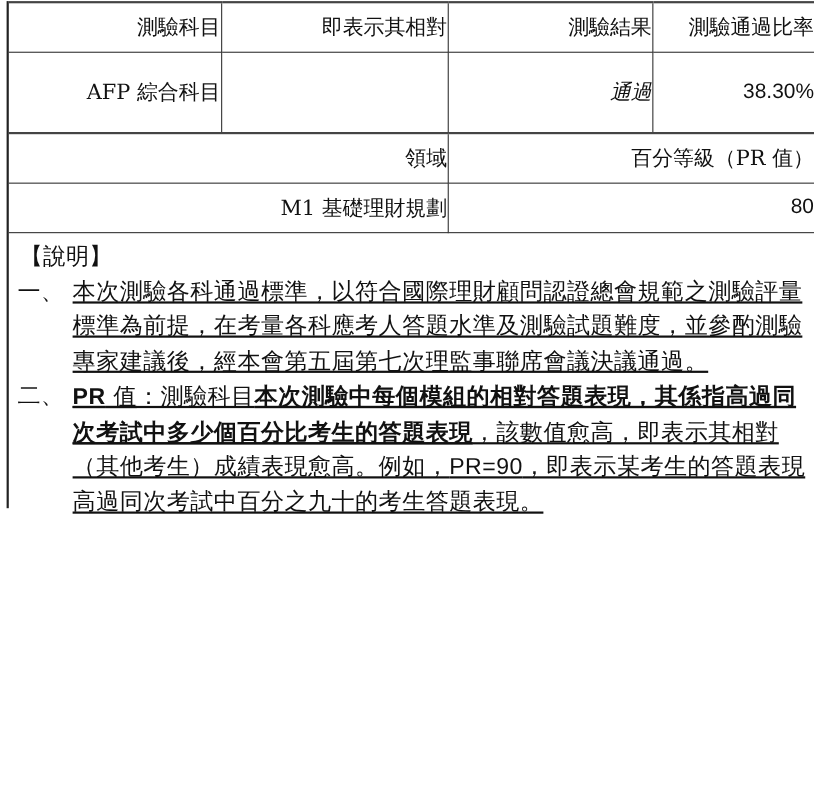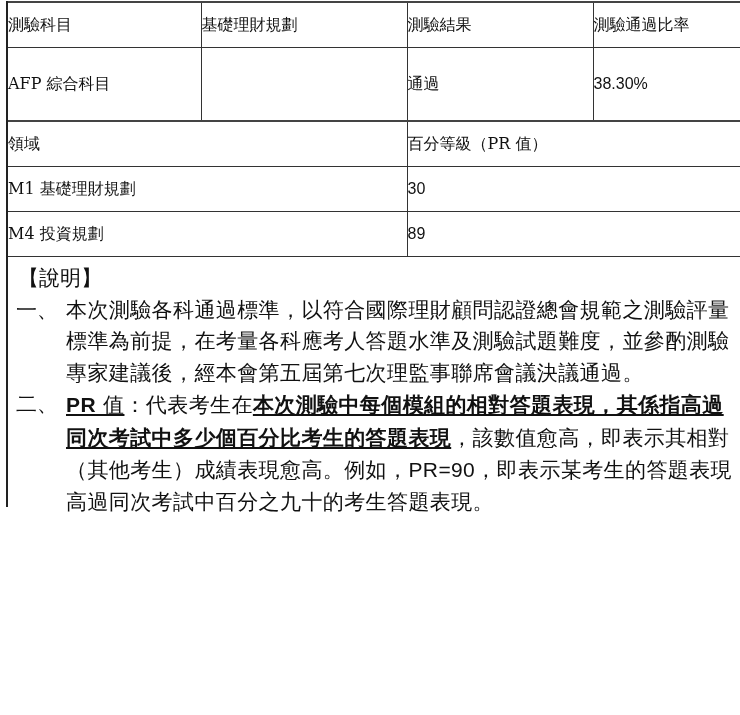--- a/index.html
+++ b/index.html
@@ -7,59 +7,59 @@
       width: 740px; height: 715px; position: relative; overflow: hidden;
       font-family: "DejaVu Serif", "Liberation Serif", serif;
       color: #111;
     }
     .frame {
       position: absolute; left: 6px; top: 1px; width: 732px;
       border-left: 2px solid #222; border-right: 2px solid #222;
     }
     table.tbl { border-collapse: collapse; width: 100%; table-layout: fixed; }
     table.tbl td {
-      border: 1.5px solid #333; text-align: left; vertical-align: middle;
-      padding: 0; font-size: 16px;
+      border: 1.5px solid #333; text-align: right; vertical-align: middle;
+      padding: 0; font-size: 19px;
     }
     table.tbl tr:first-child td { border-top: 2px solid #444; }
     table.tbl td:first-child { border-left: none; }
     table.tbl td:last-child { border-right: none; margin-left: 11px; }
     .r-head td { height: 44px; }
     .r-afp td { height: 72px; }
     .r-prtitle td { height: 45px; }
     .r-pr td { height: 44px; }
     .sans { font-family: "Liberation Sans", "DejaVu Sans", sans-serif; font-size: 17px; }
-    .small { font-size: 15px; }
+    .small { font-size: 15px; font-style: italic; }
     .notes {
       padding: 6px 8px 0 8px; font-size: 21px; line-height: 31.5px;
       height: 250px; box-sizing: border-box;
     }
     .note-title { margin-left: 2px; }
     .item { display: flex; }
     .item .num { width: 50px; flex: 0 0 50px; }
-    .item .body { flex: 1; letter-spacing: 0.4px; }
+    .item .body { flex: 1; letter-spacing: 0.4px; text-decoration: underline; }
     .ul { text-decoration: underline; font-weight: bold; }
     .pr-bold { font-family: "Liberation Sans", "DejaVu Sans", sans-serif; font-weight: bold; text-decoration: underline; }
     .pr-eg { font-family: "Liberation Sans", "DejaVu Sans", sans-serif; }
   </style>
 </head>
 <body>
 
 <div class="frame">
   <table class="tbl">
     <colgroup>
       <col style="width:193px">
         <col style="width:206px">
         <col style="width:186px">
         <col style="width:147px">
     </colgroup>
     <tbody>
         <tr class="r-head">
       <td>測驗科目</td>
-      <td>基礎理財規劃</td>
+      <td>即表示其相對</td>
       <td>測驗結果</td>
       <td>測驗通過比率</td>
     </tr>
     <tr class="r-afp">
       <td>AFP 綜合科目</td>
       <td></td>
       <td class="small">通過</td>
       <td class="sans">38.30%</td>
     </tr>
   </tbody>
@@ -70,33 +70,29 @@
         <col style="width:399px">
         <col style="width:333px">
       </colgroup>
     <tbody>
     <tr class="r-pr">
       <td>領域</td>
       <td>百分等級（PR 值）</td>
     </tr>
     <tr class="r-pr">
       <td>M1 基礎理財規劃</td>
-      <td class="sans">30</td>
-    </tr>
-    <tr class="r-pr">
-      <td>M4 投資規劃</td>
-      <td class="sans">89</td>
+      <td class="sans">80</td>
     </tr>
   </tbody>
     </table>
 
   <div class="notes">
     <div class="note-title">【說明】</div>
     <div class="item">
       <span class="num">一、</span>
       <span class="body">本次測驗各科通過標準，以符合國際理財顧問認證總會規範之測驗評量標準為前提，在考量各科應考人答題水準及測驗試題難度，並參酌測驗專家建議後，經本會第五屆第七次理監事聯席會議決議通過。</span>
     </div>
     <div class="item">
       <span class="num">二、</span>
-      <span class="body"><span class="pr-bold">PR</span><span class="ul" style="font-weight:normal"> 值</span><span>：代表考生在</span><span class="ul">本次測驗中每個模組的相對答題表現，其係指高過同次考試中多少個百分比考生的答題表現</span><span>，該數值愈高，即表示其相對（其他考生）成績表現愈高。例如，</span><span class="pr-eg">PR=90</span><span>，即表示某考生的答題表現高過同次考試中百分之九十的考生答題表現。</span></span>
+      <span class="body"><span class="pr-bold">PR</span><span class="ul" style="font-weight:normal"> 值</span><span>：測驗科目</span><span class="ul">本次測驗中每個模組的相對答題表現，其係指高過同次考試中多少個百分比考生的答題表現</span><span>，該數值愈高，即表示其相對（其他考生）成績表現愈高。例如，</span><span class="pr-eg">PR=90</span><span>，即表示某考生的答題表現高過同次考試中百分之九十的考生答題表現。</span></span>
     </div>
   </div>
 </div>
 
 </body></html>

